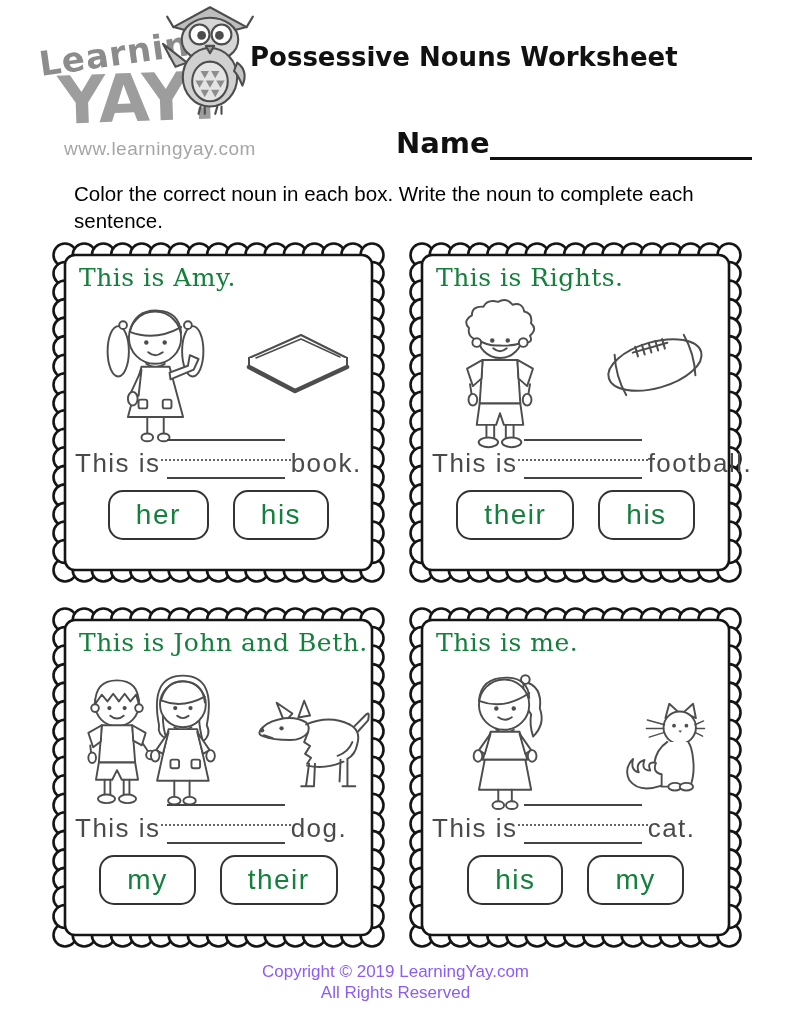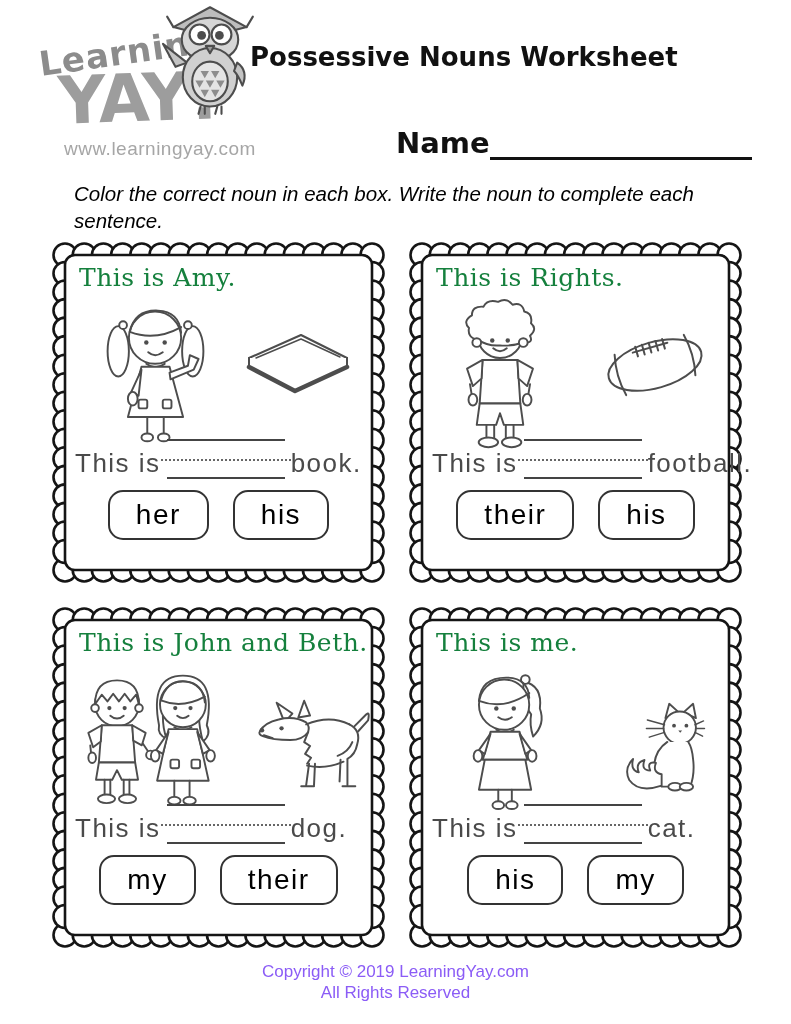--- a/index.html
+++ b/index.html
@@ -14,21 +14,21 @@
   .logo-url{position:absolute;left:64px;top:138px;font-size:19px;color:#a6a6a6;letter-spacing:0.5px;text-align:right;}
   .owl{position:absolute;left:152px;top:2px;}
 
   
   .sheet-title{position:absolute;left:250px;top:42px;width:460px;text-align:left;
     font-family:"DejaVu Sans",sans-serif;font-weight:bold;font-size:26px;color:#111;}
   .name-row{position:absolute;left:380px;top:126px;font-family:"DejaVu Sans",sans-serif;
     font-weight:bold;font-size:29px;color:#111;margin-left:16px;}
   .name-line{display:inline-block;width:262px;border-bottom:3px solid #111;height:30px;vertical-align:bottom;}
   .instructions{position:absolute;left:74px;top:180px;width:660px;font-size:20.5px;
-    line-height:1.32;color:#000;font-style:italic;}
+    line-height:1.32;color:#000;}
 
   
   .card{position:absolute;width:337px;height:345px;}
   .card svg.scallop{position:absolute;left:0;top:0;}
   .card-inner{position:absolute;left:15px;top:15px;right:15px;bottom:15px;z-index:1;}
   .card-title{position:absolute;left:14px;top:8px;font-family:"DejaVu Serif",serif;
     font-size:25px;color:#15803d;letter-spacing:0.5px;}
   .art{position:absolute;}
   .art path,.art circle,.art ellipse,.art rect,.art line{stroke:#4d4d4d;stroke-width:2;fill:none;
     stroke-linecap:round;stroke-linejoin:round;}
@@ -37,21 +37,21 @@
   .art .thin{stroke-width:1.5;}
   .art .thick{stroke-width:4.5;}
   .sentence{position:absolute;left:10px;top:184px;display:flex;align-items:flex-end;
     font-size:26px;color:#4a4a4a;letter-spacing:1.5px;white-space:nowrap;}
   .sentence .word{line-height:1;padding-bottom:3px;}
   .blank{position:relative;display:inline-block;width:118px;height:36px;margin:0 6px;
     border-top:2.2px solid #444;border-bottom:2.2px solid #444;}
   .blank::after{content:"";position:absolute;left:-6px;right:-6px;top:50%;border-top:2px dotted #666;}
   .choices{position:absolute;left:0;right:0;top:235px;display:flex;justify-content:center;gap:24px;}
   .choice{border:2.5px solid #333;border-radius:15px;background:#fff;padding:7px 26px;
-    min-width:38px;text-align:center;font-size:28px;color:#000000;letter-spacing:1.5px;
+    min-width:38px;text-align:center;font-size:28px;color:#15803d;letter-spacing:1.5px;
     font-family:"Liberation Sans",sans-serif;}
 
   
   .footer{position:absolute;left:0;top:961px;width:100%;text-align:center;font-size:17px;
     color:#8b5cf6;line-height:1.25;}
 </style>
 </head>
 <body>
 
 <div id="page">

